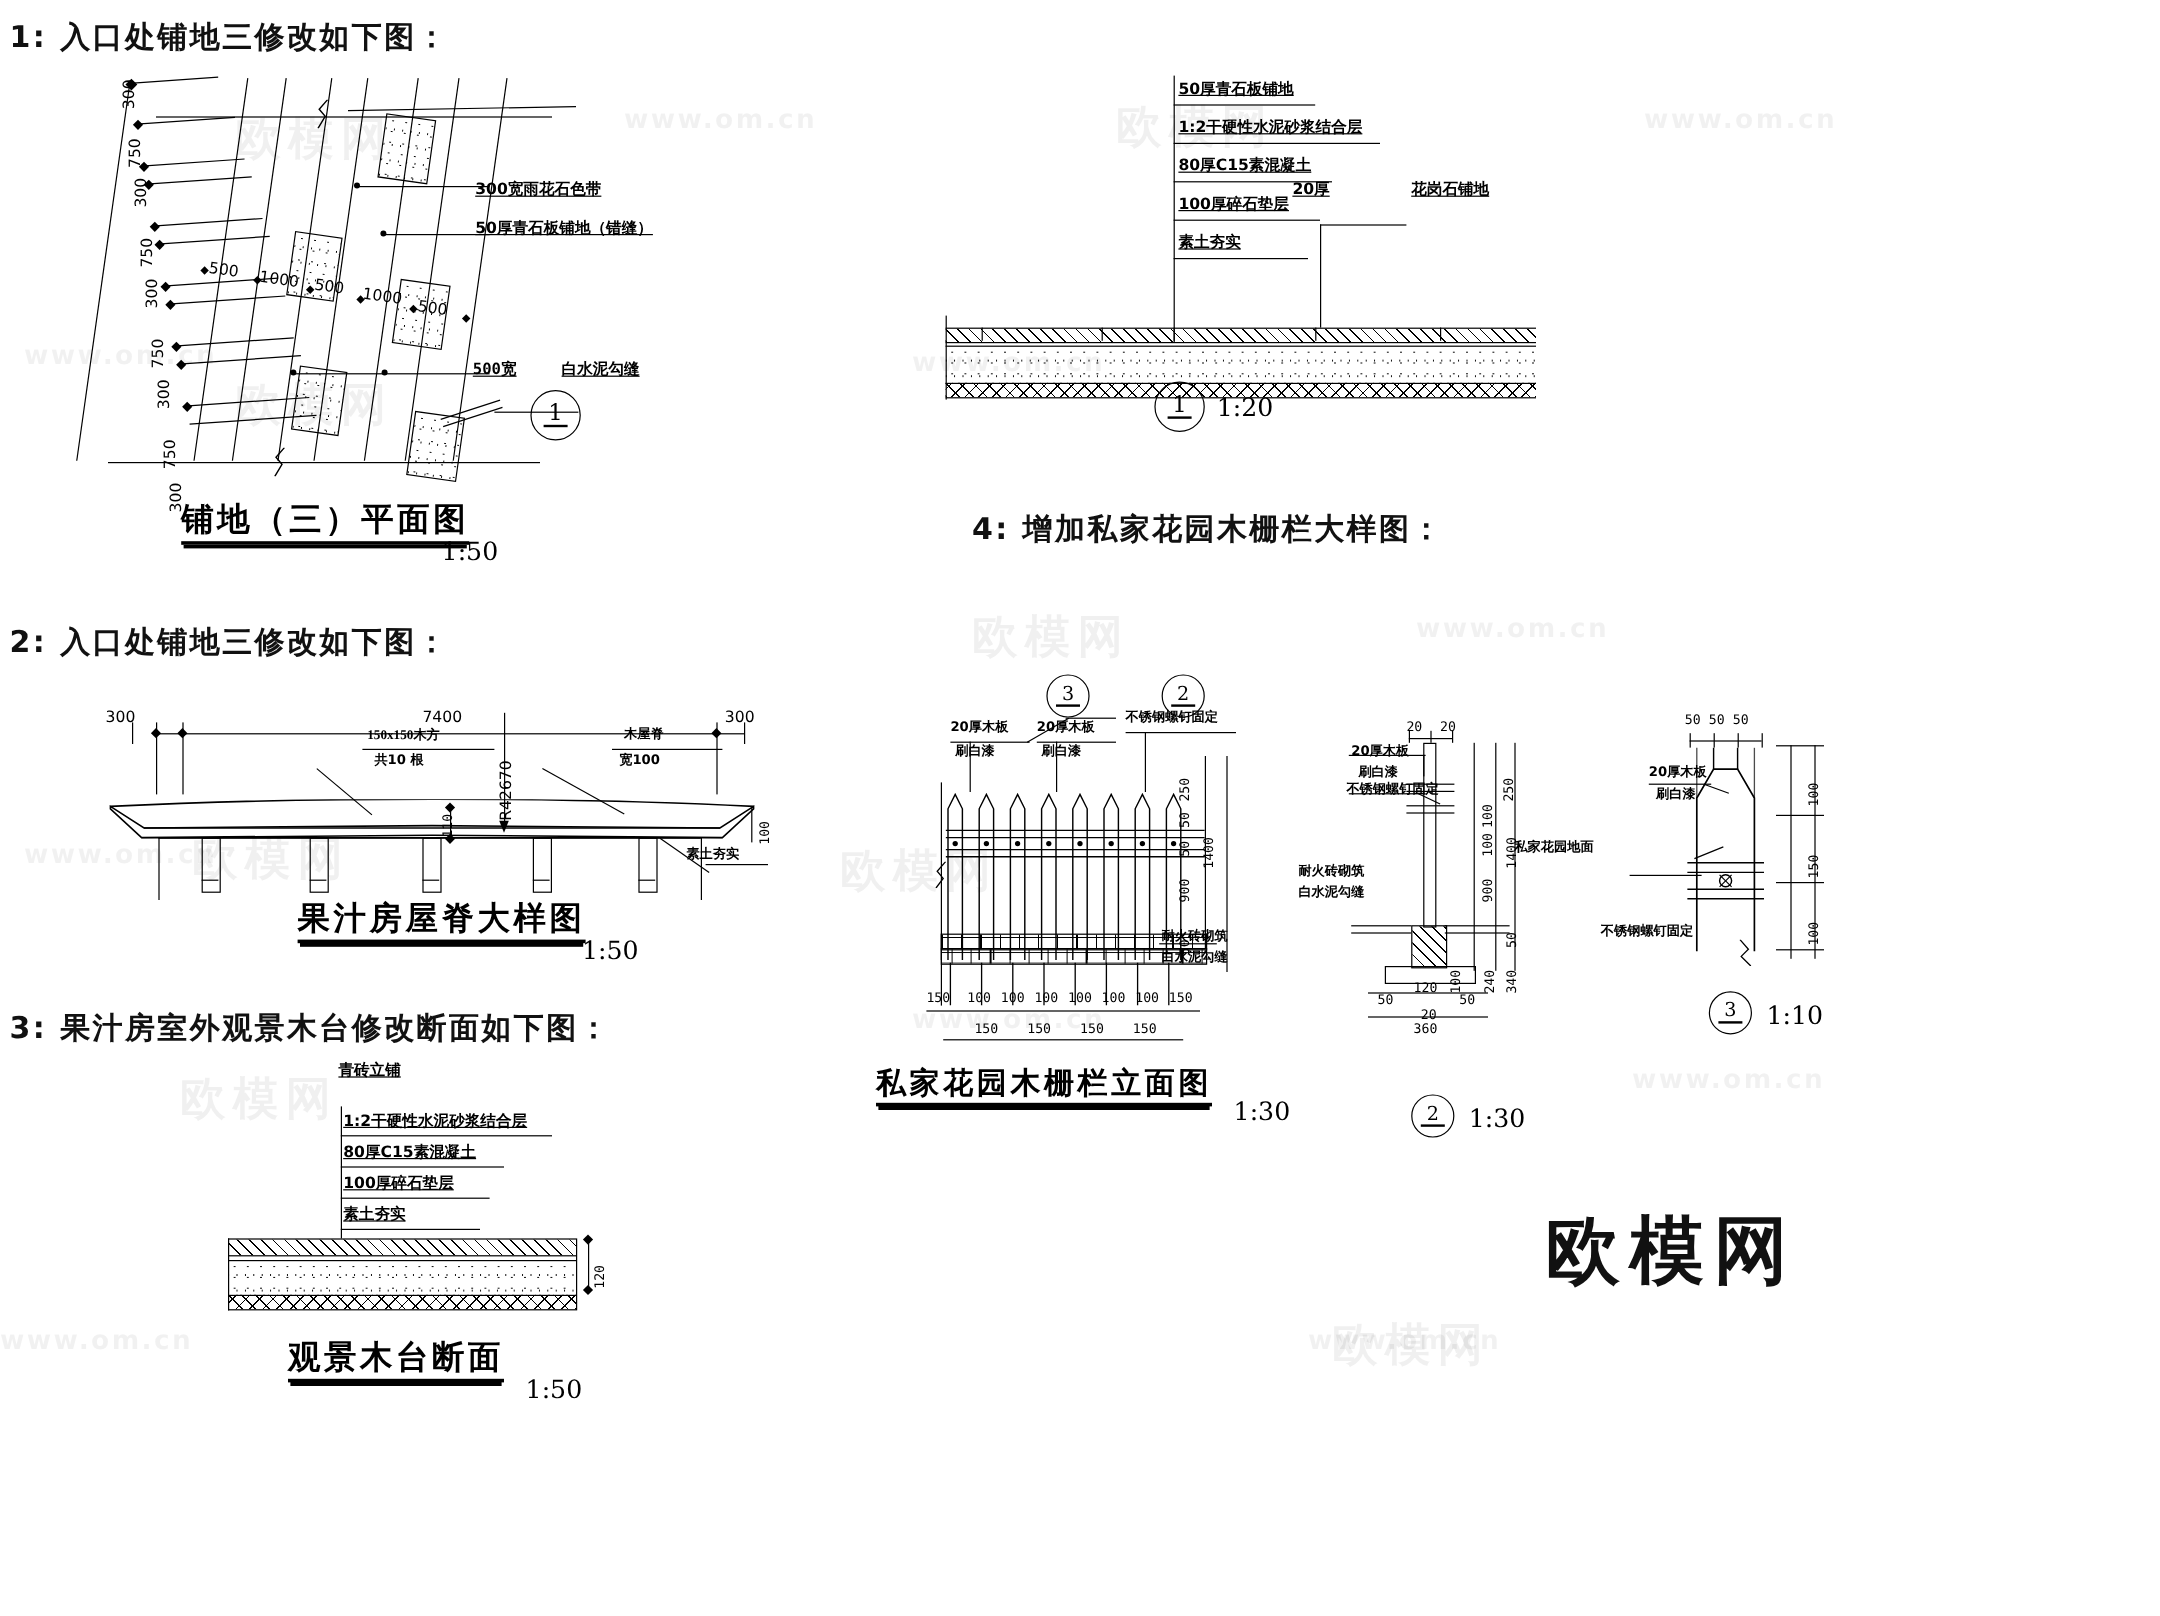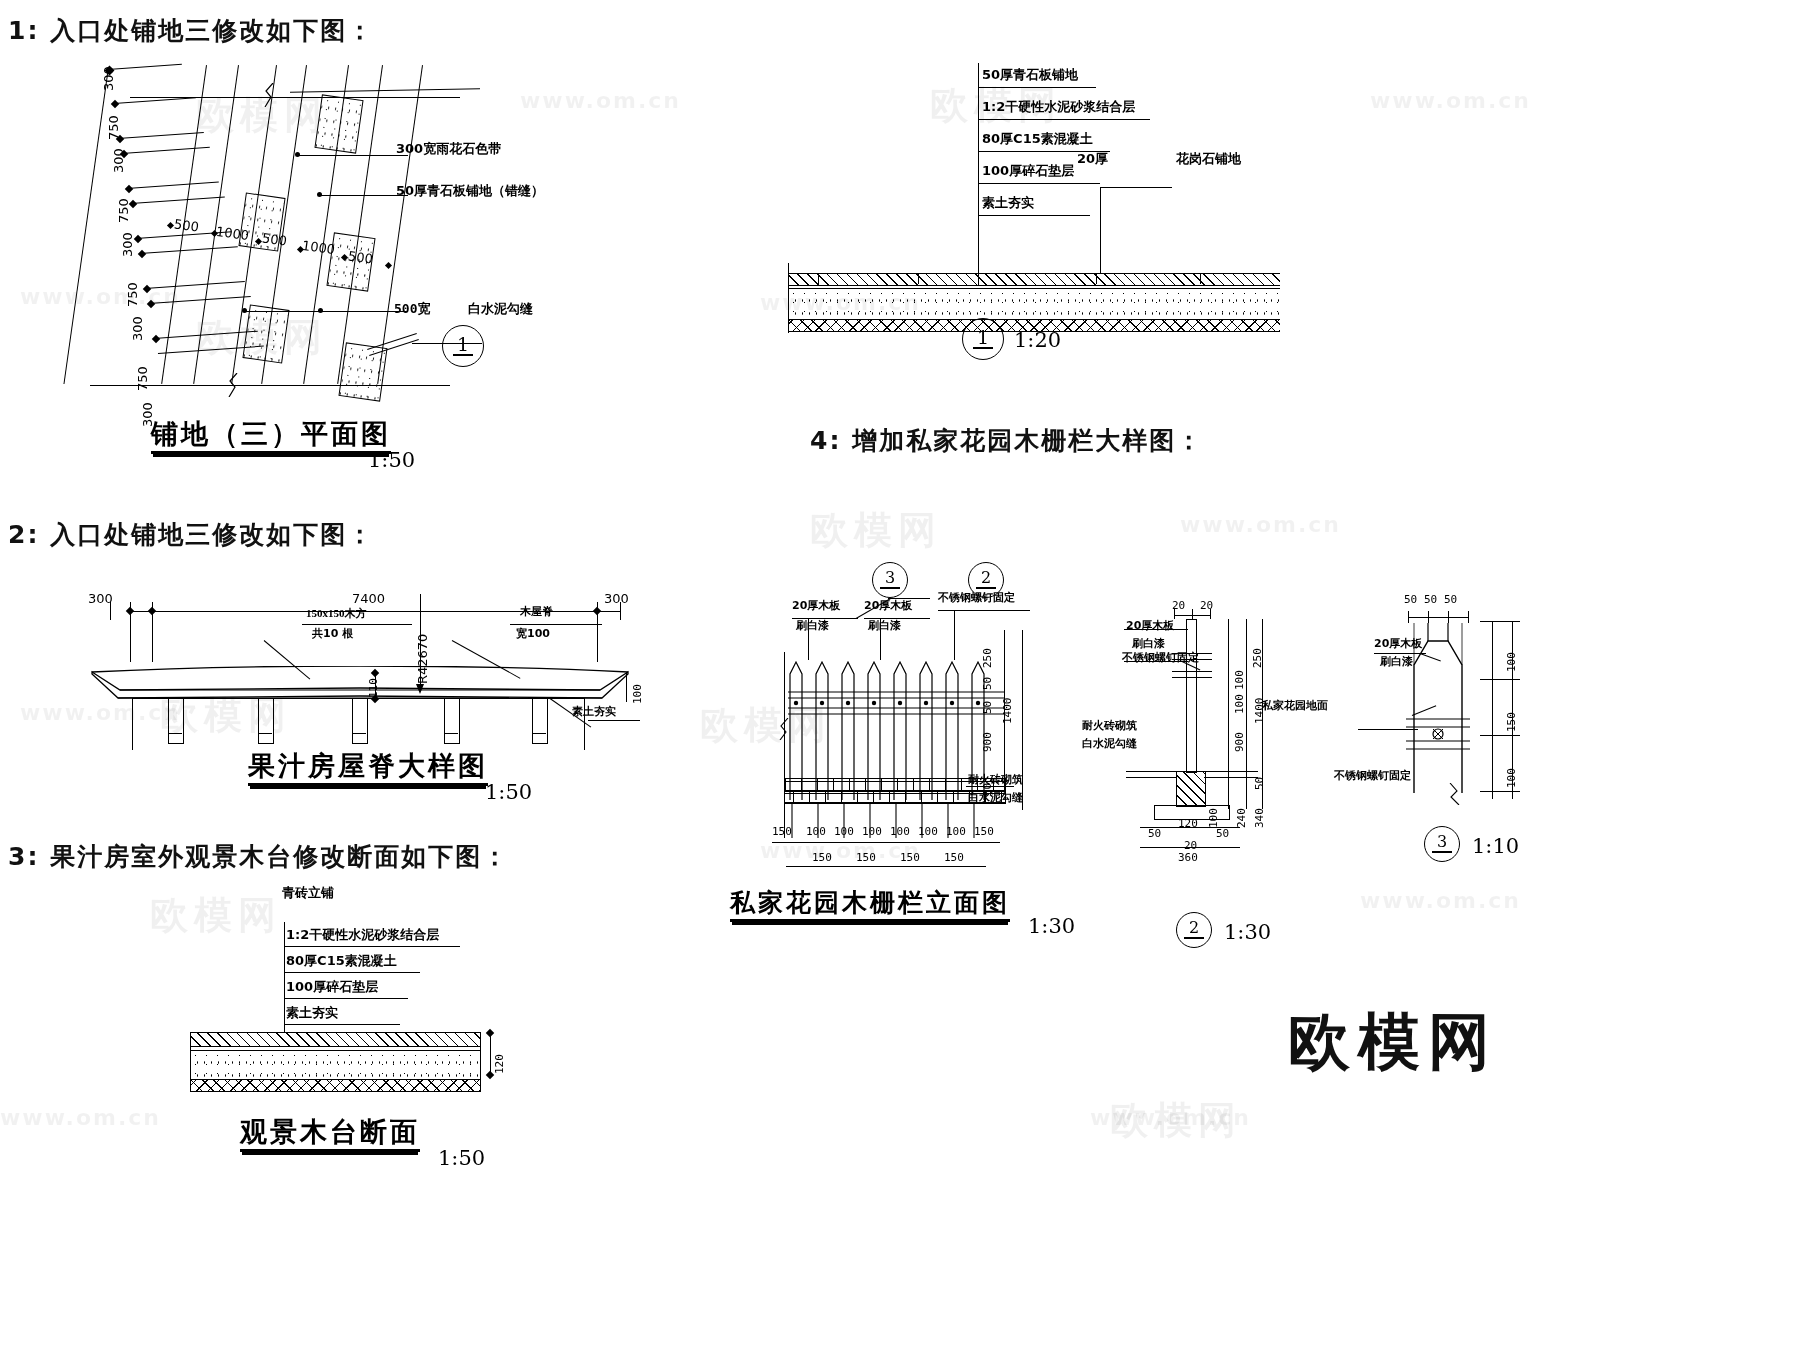--- a/index.html
+++ b/index.html
@@ -16,21 +16,21 @@
 
   
   .sechead{font-size:25px;font-weight:600;letter-spacing:2px;color:#111;}
 
   
   .dtitle{font-size:27px;font-weight:700;letter-spacing:3px;}
   .dtitle-ul{border-bottom:3px solid #000;box-shadow:0 5px 0 -2px #000;}
   .scale{font-size:21px;font-family:"DejaVu Serif","Liberation Serif",serif;}
 
   
-  .anno{font-size:13px;font-weight:600;letter-spacing:0px;}
+  .anno{font-size:13px;font-weight:600;letter-spacing:0px;text-decoration:underline;}
   .anno-sm{font-size:11px;font-weight:600;}
   .dim{font-size:13px;font-family:"DejaVu Sans","Liberation Sans",sans-serif;}
   .dim-sm{font-size:11px;}
 
   
   .rot90{transform:rotate(-90deg);transform-origin:left top;}
 
   
   .bubble{position:absolute;width:40px;height:40px;border:1.5px solid #000;border-radius:50%;
           display:flex;align-items:center;justify-content:center;flex-direction:column;}
@@ -172,21 +172,21 @@
   <div class="abs" style="left:287px;top:137px;width:5px;height:5px;border-radius:50%;background:#000;"></div>
   <div class="ln hl" style="left:215px;top:256px;width:163px;"></div>
   <div class="abs" style="left:212px;top:253px;width:5px;height:5px;border-radius:50%;background:#000;"></div>
   <div class="abs" style="left:288px;top:253px;width:5px;height:5px;border-radius:50%;background:#000;"></div>
 
   <div class="ln hl" style="left:336px;top:286px;width:52px;transform:rotate(-18deg);"></div>
   <div class="ln hl" style="left:338px;top:292px;width:52px;transform:rotate(-18deg);"></div>
   <div class="ln hl" style="left:382px;top:288px;width:70px;"></div>
 </div>
 
-<div class="txt anno cn" style="left:396px;top:142px;">300宽雨花石色带</div>
+<div class="txt anno cn" style="left:396px;top:152px;">300宽雨花石色带</div>
 <div class="txt anno cn" style="left:396px;top:184px;">50厚青石板铺地（错缝）</div>
 <div class="txt anno cn num" style="left:394px;top:302px;">500宽</div>
 <div class="txt anno cn" style="left:468px;top:302px;">白水泥勾缝</div>
 
 <div class="bubble" style="left:442px;top:325px;">
   <span>1</span>
     <i></i>
 </div>
 
 <div class="txt dtitle cn dtitle-ul" style="left:151px;top:420px;padding-bottom:4px;">铺地（三）平面图</div>

